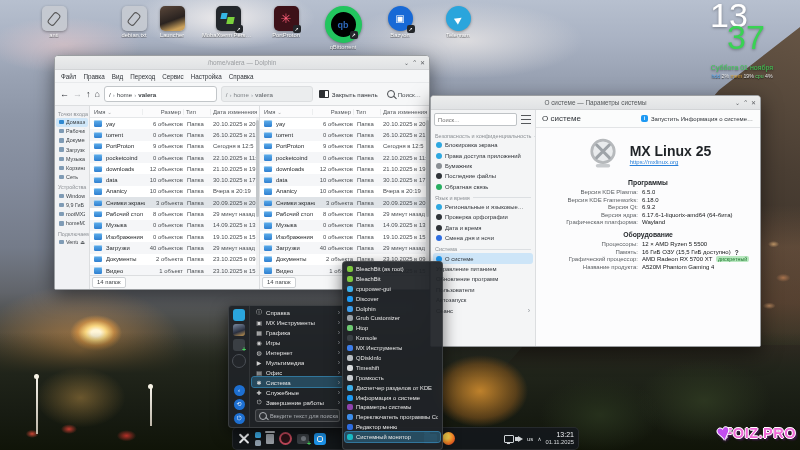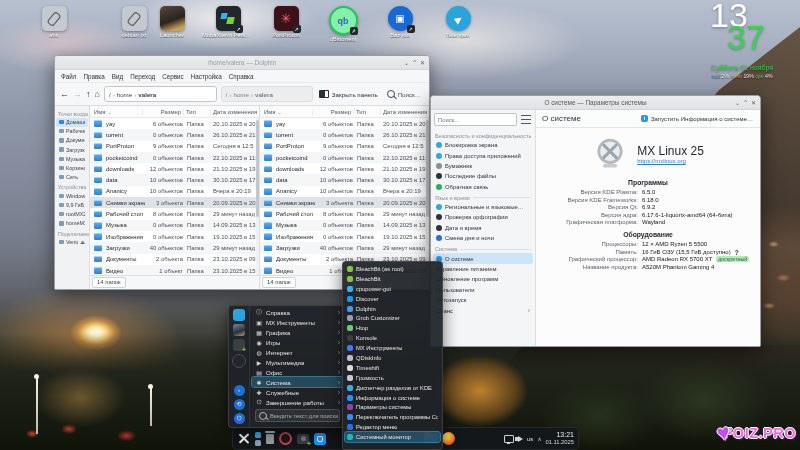--- a/index.html
+++ b/index.html
@@ -46,21 +46,21 @@
     font-size:11px;color:#fff;box-shadow:0 1px 3px rgba(0,0,0,.35);}
   .dlabel{font-size:5.8px;color:#fff;text-shadow:0 1px 2px rgba(0,0,0,.85);max-width:52px;white-space:nowrap;
     overflow:hidden;text-overflow:ellipsis;text-align:center;}
   .dic-clip{background:rgba(200,204,210,.82);}
   .dic-clip::before{content:'';width:6px;height:12px;border:1.4px solid #555;border-radius:3px;transform:rotate(40deg);}
   .dic-photo{background:linear-gradient(160deg,#5a473a,#2a2320 55%,#caa05a 85%);}
   .dic-moba{background:#23272b;}
   .dic-moba::before{content:'';position:absolute;left:5px;top:7px;width:6px;height:6px;background:#35b5e5;transform:skew(-12deg);}
   .dic-moba::after{content:'';position:absolute;left:11px;top:11px;width:7px;height:7px;background:#7ad13d;transform:skew(-12deg);}
   .dic-portproton{background:#3d1118;color:#ff5f7a;font-size:13px;}
-  .dic-qbittorrent{background:#86efac;border-radius:50%;color:#2f67ba;font-weight:bold;font-size:9px;border:2px solid #22c55e;}
+  .dic-qbittorrent{background:#000000;border-radius:50%;color:#2f67ba;font-weight:bold;font-size:9px;border:6px solid #22c55e;}
   .dic-bazyon{background:#1769d6;border-radius:50%;color:#fff;font-size:10px;}
   .dic-telegram{background:#2aa5dc;border-radius:50%;}
   .tg-plane{color:#fff;font-size:9px;transform:rotate(-35deg);display:block;}
   .sc-badge{position:absolute;right:-2px;bottom:-2px;width:8px;height:8px;background:#23262a;border-radius:2px;
     color:#fff;font-size:5px;line-height:8px;text-align:center;}
 
   
   #clockw{position:absolute;top:0px;right:10px;width:96px;height:92px;text-align:center;}
   #clock-digits{position:relative;height:62px;}
   .big-h{position:absolute;left:16px;top:-4px;font-size:34px;color:#fff;font-weight:400;text-shadow:0 1px 3px rgba(0,0,0,.35);}
@@ -158,21 +158,21 @@
   .sarrow{margin-left:auto;color:#8a8f94;font-size:7px;}
   #content{flex:1;display:flex;flex-direction:column;min-width:0;background:#fcfcfd;}
   #content-header{height:17px;flex:0 0 17px;display:flex;align-items:center;justify-content:space-between;
     padding:0 6px;background:#fbfcfc;border-bottom:1px solid #e2e4e6;}
   #page-title{font-size:8px;color:#2f3338;}
   #launch-info{display:flex;align-items:center;gap:3px;font-size:6px;color:#2f3338;border:1px solid transparent;border-radius:2px;}
   .li-ic{width:7px;height:7px;background:#1d99f3;border-radius:2px;color:#fff;font-size:5px;line-height:7px;text-align:center;font-weight:bold;}
   #content-body{flex:1;overflow:hidden;padding:6px 10px 0;}
   #distro{display:flex;align-items:center;justify-content:center;gap:9px;margin:2px 0 7px;}
   #distro-text{text-align:left;}
-  #distro-name{font-size:12px;font-weight:normal;color:#1f2327;}
+  #distro-name{font-size:14px;font-weight:bold;color:#1f2327;}
   #distro-url{font-size:6px;color:#2980d9;text-decoration:underline;}
   .sect-title{text-align:center;font-weight:bold;font-size:6.8px;color:#1f2327;margin:4px 0 3px;}
   .irow{display:flex;align-items:center;line-height:7.6px;}
   .ilabel{flex:0 0 92px;text-align:right;color:#5a5e62;font-size:6px;padding-right:4px;white-space:nowrap;}
   .ivalue{font-size:6px;color:#141618;white-space:nowrap;overflow:hidden;}
   .badge{background:#b9e8c0;color:#1d7a2e;border-radius:2px;padding:0 2px;font-size:5.4px;margin-left:2px;}
   .help{margin-left:4px;font-weight:bold;font-size:6.5px;color:#2f3338;}
 
   
   #kicker{position:absolute;left:228px;top:305px;width:116px;height:121px;z-index:62;display:flex;

